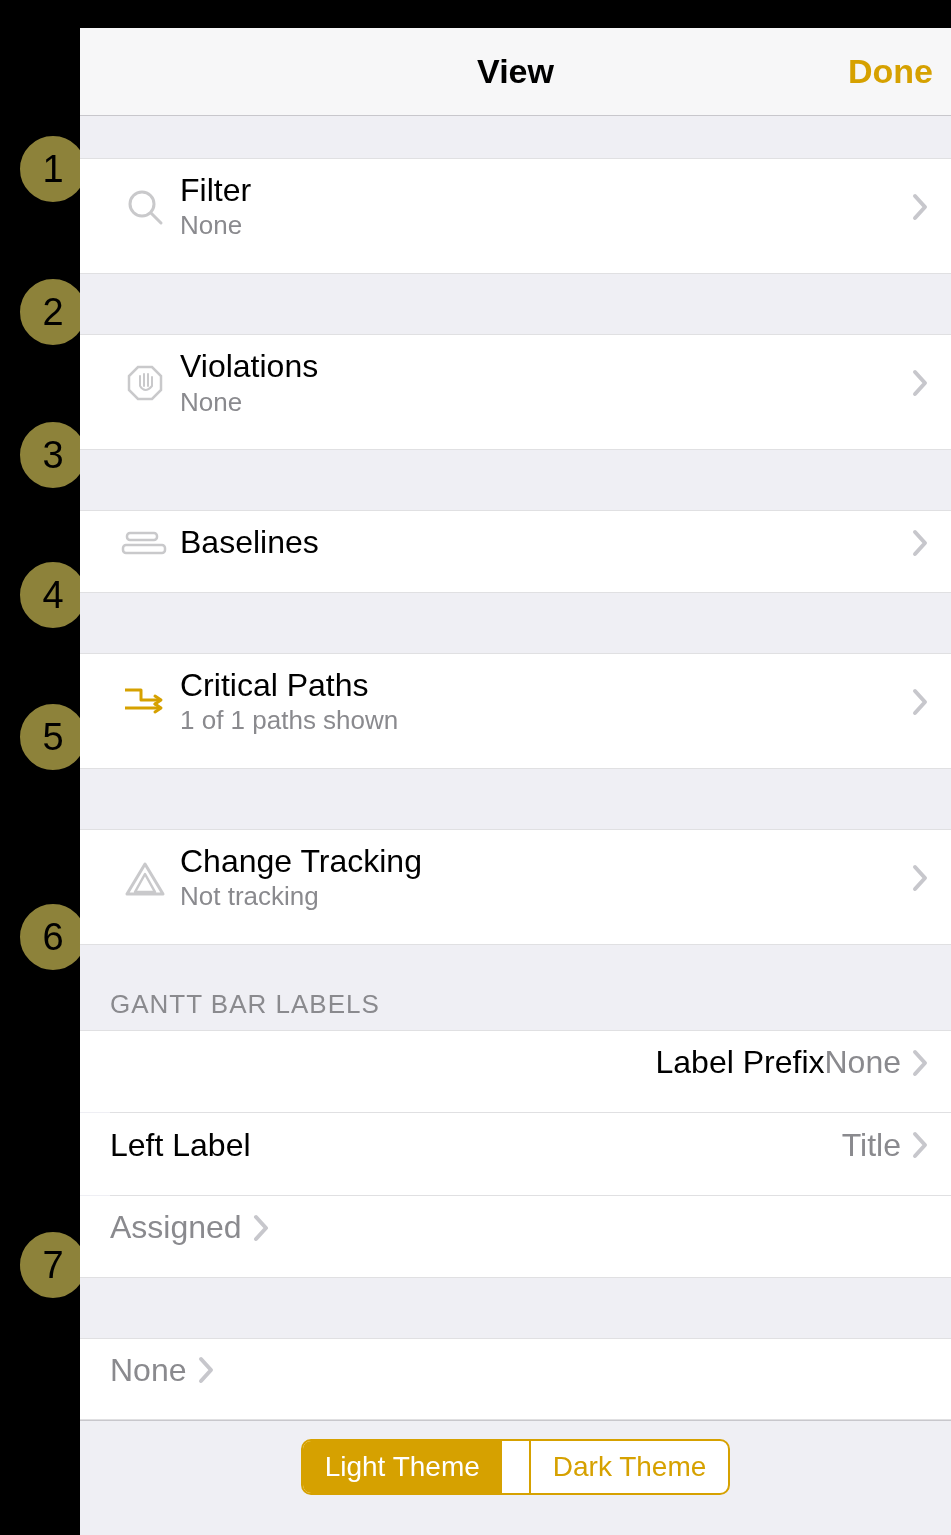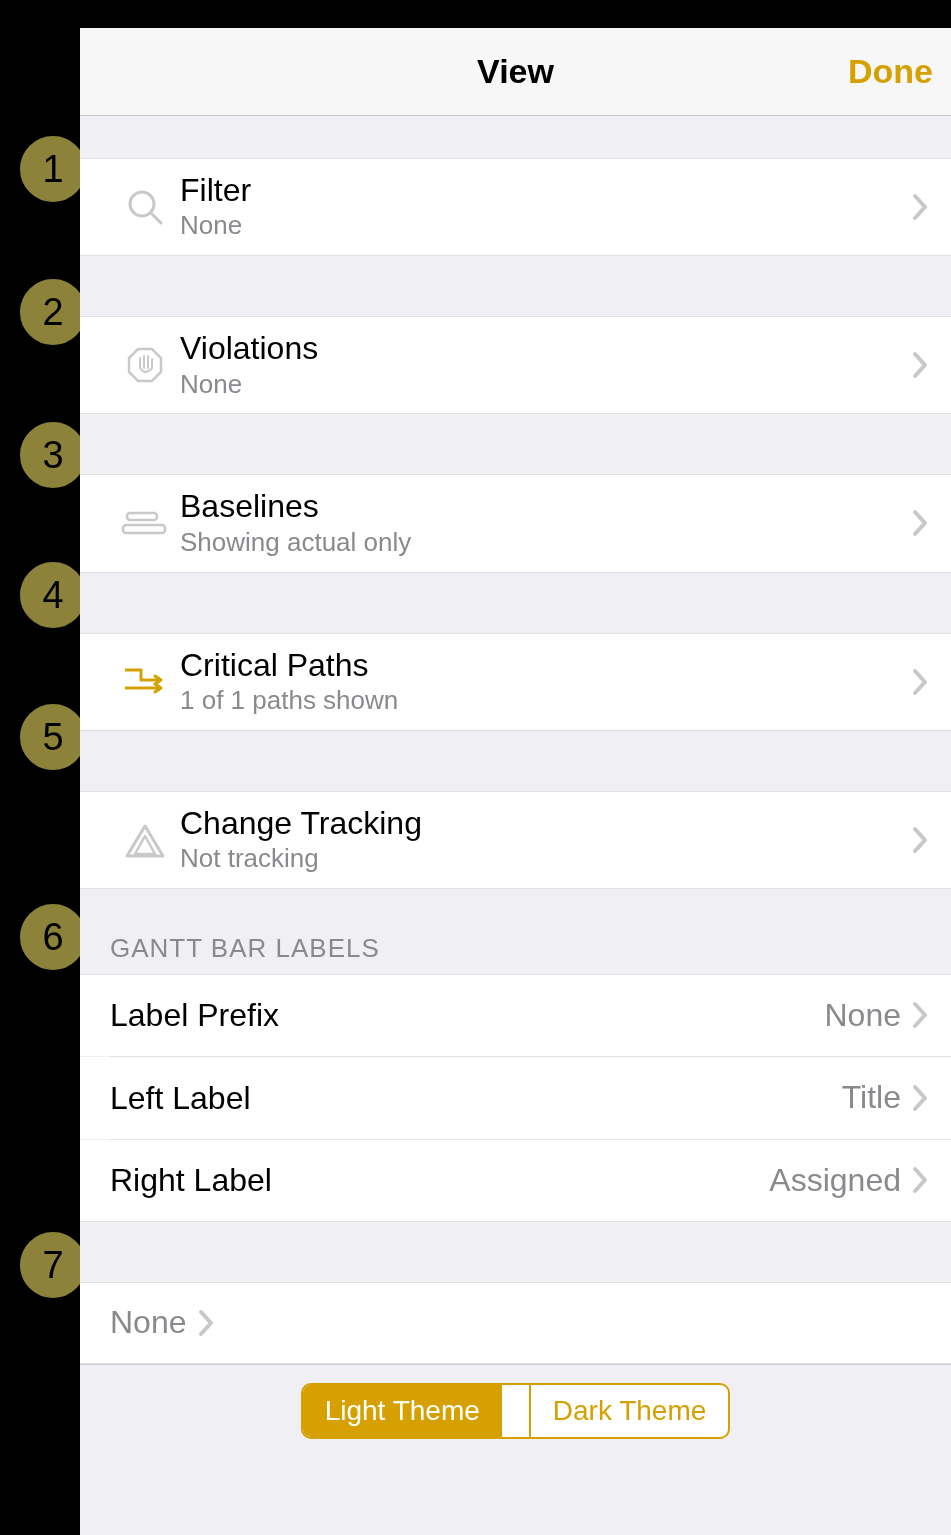--- a/index.html
+++ b/index.html
@@ -73,21 +73,21 @@
     padding: 44px 30px 10px 30px;
     font-size: 26px;
     letter-spacing: 1px;
     color: #8a8a8e;
   }
   .row {
     background: #fff;
     display: flex;
     align-items: center;
     min-height: 82px;
-    padding: 12px 20px 12px 30px;
+    padding: 12px 20px 30px 30px;
     border-top: 1px solid #e0e0e2;
     border-bottom: 1px solid #e0e0e2;
     cursor: pointer;
     position: relative;
   }
   .row .icon-slot {
     width: 70px;
     display: flex;
     align-items: center;
     justify-content: center;
@@ -215,21 +215,20 @@
 
   <div class="row">
     <div class="icon-slot">
       <svg width="48" height="32" viewBox="0 0 48 32">
           <rect x="6" y="6" width="30" height="7" rx="3" fill="none" stroke="#c9c9cb" stroke-width="2.5"></rect>
           <rect x="2" y="18" width="42" height="8" rx="3" fill="none" stroke="#c9c9cb" stroke-width="2.5"></rect>
         </svg>
     </div>
     <div class="texts">
       <div class="title">Baselines</div>
-      <div class="subtitle">Showing actual only</div>
     </div>
     <div class="chevron">
       <svg width="20" height="30" viewBox="0 0 20 30">
           <polyline points="4,4 14,15 4,26" fill="none" stroke="#c7c7cc" stroke-width="4" stroke-linecap="round" stroke-linejoin="round"></polyline>
         </svg>
     </div>
   </div>
 
   <div class="group-gap-big"></div>
 
@@ -268,21 +267,21 @@
     </div>
     <div class="chevron">
       <svg width="20" height="30" viewBox="0 0 20 30">
           <polyline points="4,4 14,15 4,26" fill="none" stroke="#c7c7cc" stroke-width="4" stroke-linecap="round" stroke-linejoin="round"></polyline>
         </svg>
     </div>
   </div>
 
   <div class="section-header">GANTT BAR LABELS</div>
 
-  <div class="row" style="border-bottom:none;">
+  <div class="row" style="border-bottom:none;text-align:right;">
     <div class="texts">
       <div class="title">Label Prefix</div>
     </div>
     <div class="value">None</div>
     <div class="chevron">
       <svg width="20" height="30" viewBox="0 0 20 30">
           <polyline points="4,4 14,15 4,26" fill="none" stroke="#c7c7cc" stroke-width="4" stroke-linecap="round" stroke-linejoin="round"></polyline>
         </svg>
     </div>
   </div>
@@ -295,23 +294,20 @@
     <div class="value">Title</div>
     <div class="chevron">
       <svg width="20" height="30" viewBox="0 0 20 30">
           <polyline points="4,4 14,15 4,26" fill="none" stroke="#c7c7cc" stroke-width="4" stroke-linecap="round" stroke-linejoin="round"></polyline>
         </svg>
     </div>
   </div>
   <div class="sep-inset"></div>
 
   <div class="row" style="border-top:none;">
-    <div class="texts">
-      <div class="title">Right Label</div>
-    </div>
     <div class="value">Assigned</div>
     <div class="chevron">
       <svg width="20" height="30" viewBox="0 0 20 30">
           <polyline points="4,4 14,15 4,26" fill="none" stroke="#c7c7cc" stroke-width="4" stroke-linecap="round" stroke-linejoin="round"></polyline>
         </svg>
     </div>
   </div>
 
   <div class="group-gap-big"></div>
 

